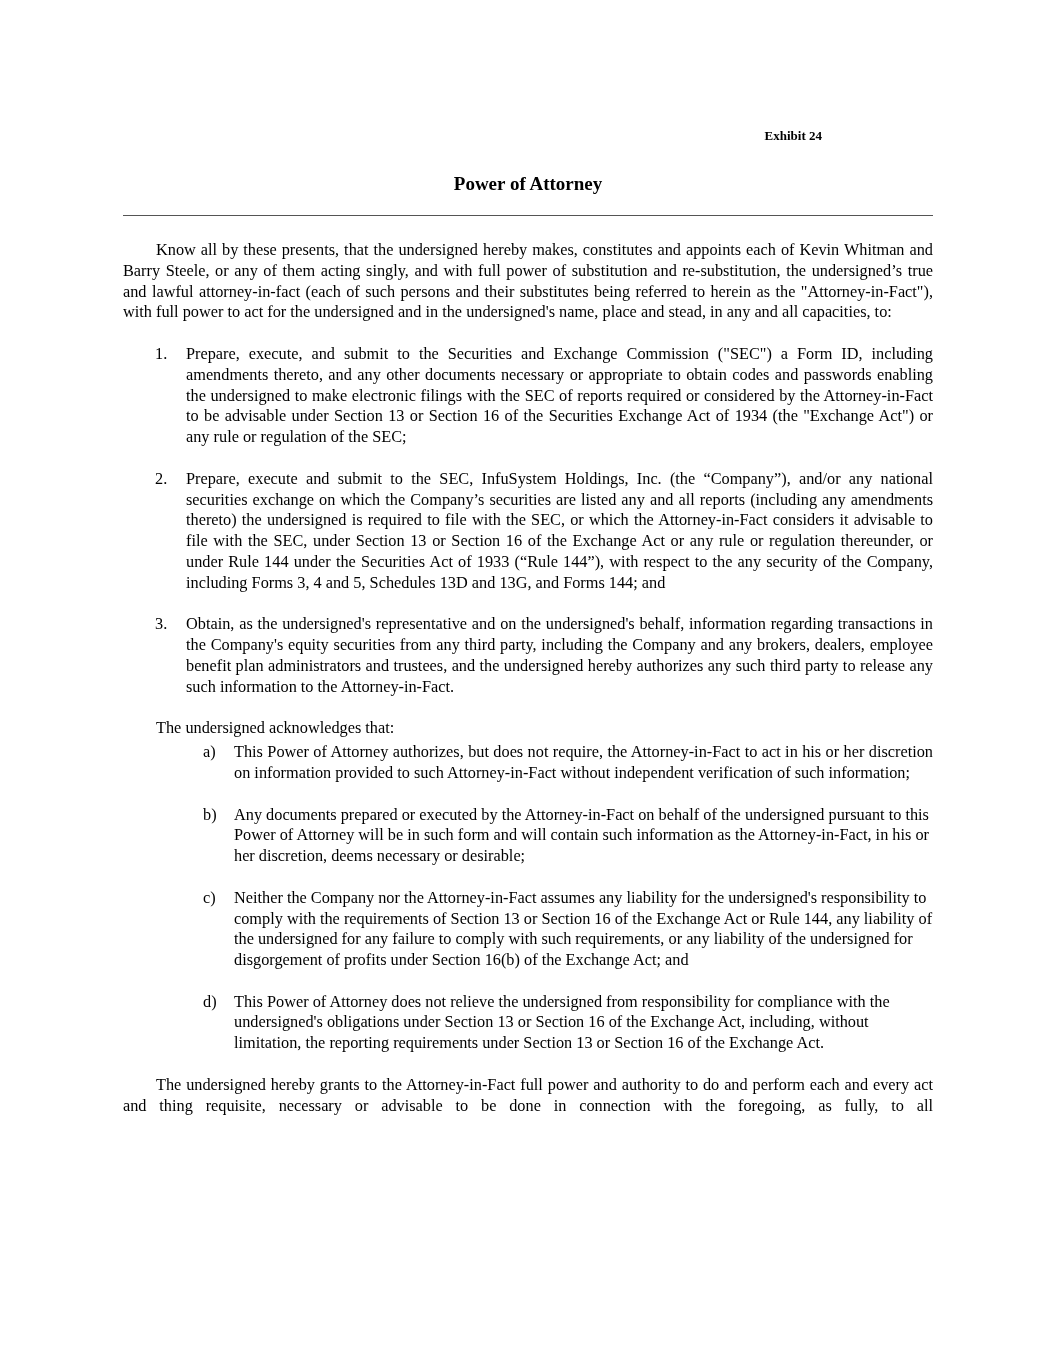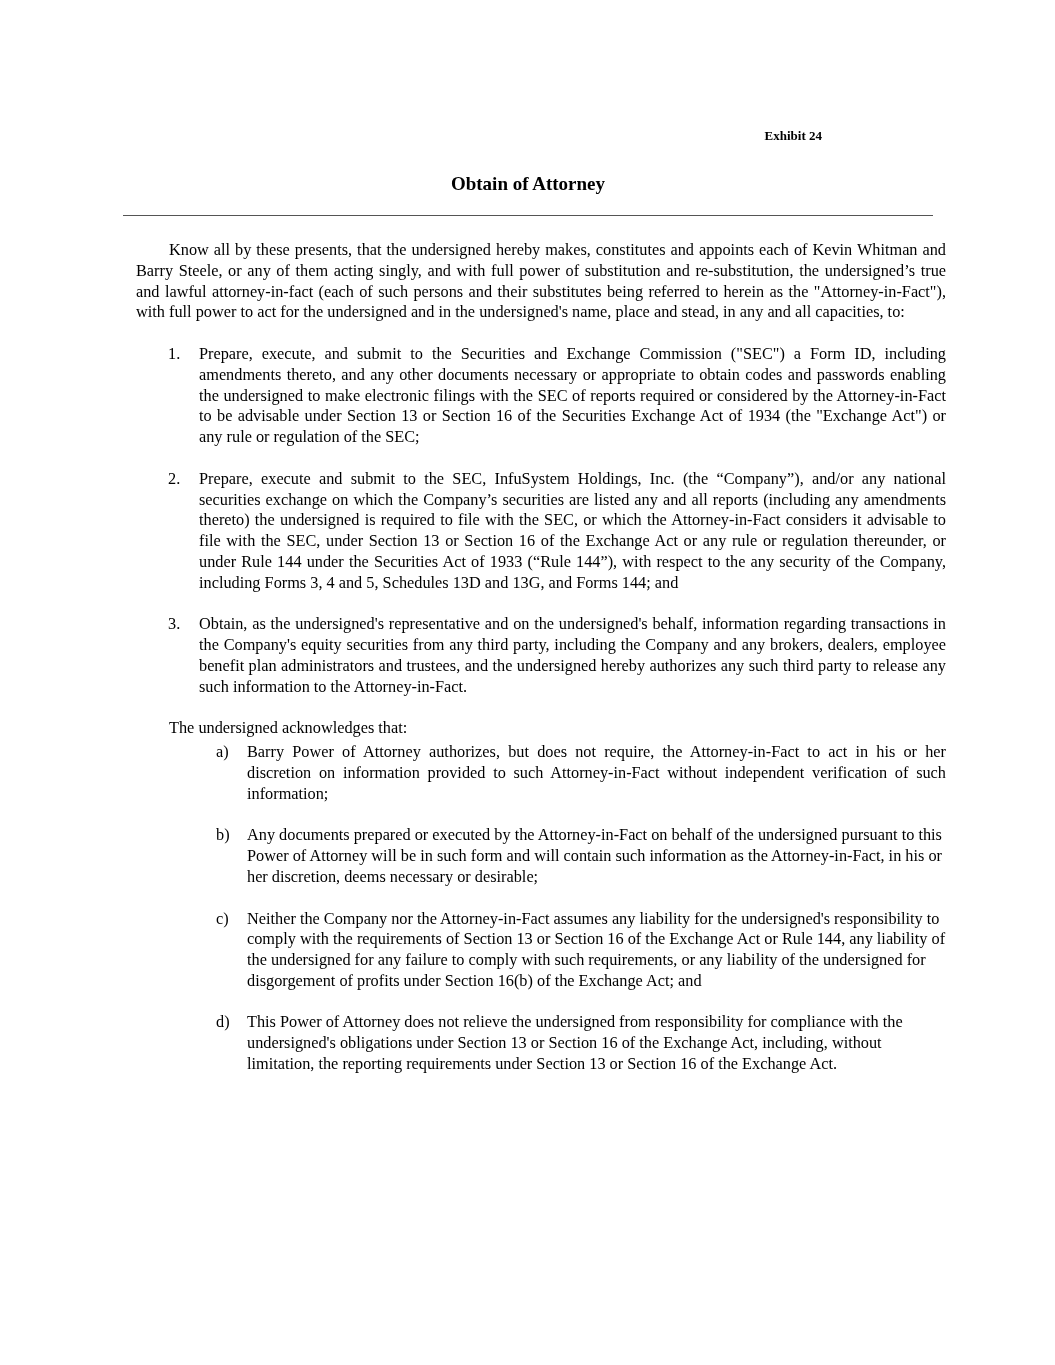--- a/index.html
+++ b/index.html
@@ -43,21 +43,21 @@
       position: absolute;
       top: 215px;
       left: 0;
       width: 810px;
       height: 0;
       border-top: 1px solid #555555;
     }
     .body {
       position: absolute;
       top: 240px;
-      left: 13px;
+      left: 0;
       width: 810px;
       font-size: 16.3px;
       line-height: 20.8px;
     }
     p {
       margin: 0;
       text-align: justify;
     }
     .indent-para {
       text-indent: 33px;
@@ -114,21 +114,21 @@
       text-indent: 33px;
       text-align: justify;
       text-align-last: justify;
     }
   </style>
 </head>
 <body>
 
 <div class="page">
   <div class="exhibit">Exhibit 24</div>
-  <div class="title">Obtain of Attorney</div>
+  <div class="title">Power of Attorney</div>
   <div class="rule"></div>
 
   <div class="body">
     <p class="indent-para para-spaced">Know all by these presents, that the undersigned hereby makes, constitutes and appoints each of Kevin Whitman and Barry Steele, or any of them acting singly, and with full power of substitution and re-substitution, the undersigned’s true  and lawful attorney-in-fact (each of such persons and their substitutes being referred to herein as the "Attorney-in-Fact"), with full power to act for the undersigned and in the undersigned's name, place and stead, in any and all capacities, to:</p>
 
     <ol class="num-list">
       <li class="num-item">
         <span class="num-marker">1.</span>
         <span>Prepare, execute, and submit to the Securities and Exchange Commission ("SEC") a Form ID, including amendments thereto, and any other documents necessary or appropriate to obtain codes and passwords enabling the undersigned to make electronic filings with the SEC of reports required or considered by the Attorney-in-Fact to be advisable under Section 13 or Section 16 of the Securities Exchange Act of 1934 (the "Exchange Act") or any rule or regulation of the SEC;</span>
       </li>
@@ -140,30 +140,31 @@
         <span class="num-marker">3.</span>
         <span>Obtain, as the undersigned's representative and on the undersigned's behalf, information regarding transactions in the Company's equity securities from any third party, including the Company and any brokers, dealers, employee benefit plan administrators and trustees, and the undersigned hereby authorizes any such third party to release any such information to the Attorney-in-Fact.</span>
       </li>
     </ol>
 
     <p class="ack-lead">The undersigned acknowledges that:</p>
 
     <ol class="alpha-list">
       <li class="alpha-item justify">
         <span class="alpha-marker">a)</span>
-        <span>Barry Power of Attorney authorizes, but does not require, the Attorney-in-Fact to act in his or her discretion on information provided to such Attorney-in-Fact without independent verification of such information;</span>
+        <span>This Power of Attorney authorizes, but does not require, the Attorney-in-Fact to act in his or her discretion on information provided to such Attorney-in-Fact without independent verification of such information;</span>
       </li>
       <li class="alpha-item">
         <span class="alpha-marker">b)</span>
         <span>Any documents prepared or executed by the Attorney-in-Fact on behalf of the undersigned pursuant to this Power of Attorney will be in such form and will contain such information as the Attorney-in-Fact, in his or her discretion, deems necessary or desirable;</span>
       </li>
       <li class="alpha-item">
         <span class="alpha-marker">c)</span>
         <span>Neither the Company nor the Attorney-in-Fact assumes any liability for the undersigned's responsibility to comply with the requirements of Section 13 or Section 16 of the Exchange Act or Rule 144, any liability of the undersigned for any failure to comply with such requirements, or any liability of the undersigned for disgorgement of profits under Section 16(b) of the Exchange Act; and</span>
       </li>
       <li class="alpha-item">
         <span class="alpha-marker">d)</span>
         <span>This Power of Attorney does not relieve the undersigned from responsibility for compliance with the undersigned's obligations under Section 13 or Section 16 of the Exchange Act, including, without limitation, the reporting requirements under Section 13 or Section 16 of the Exchange Act.</span>
       </li>
     </ol>
 
+    <p class="grant-para">The undersigned hereby grants to the Attorney-in-Fact full power and authority to do and perform each and every act and thing requisite, necessary or advisable to be done in connection with the foregoing, as fully, to all</p>
   </div>
 </div>
 
 </body></html>

